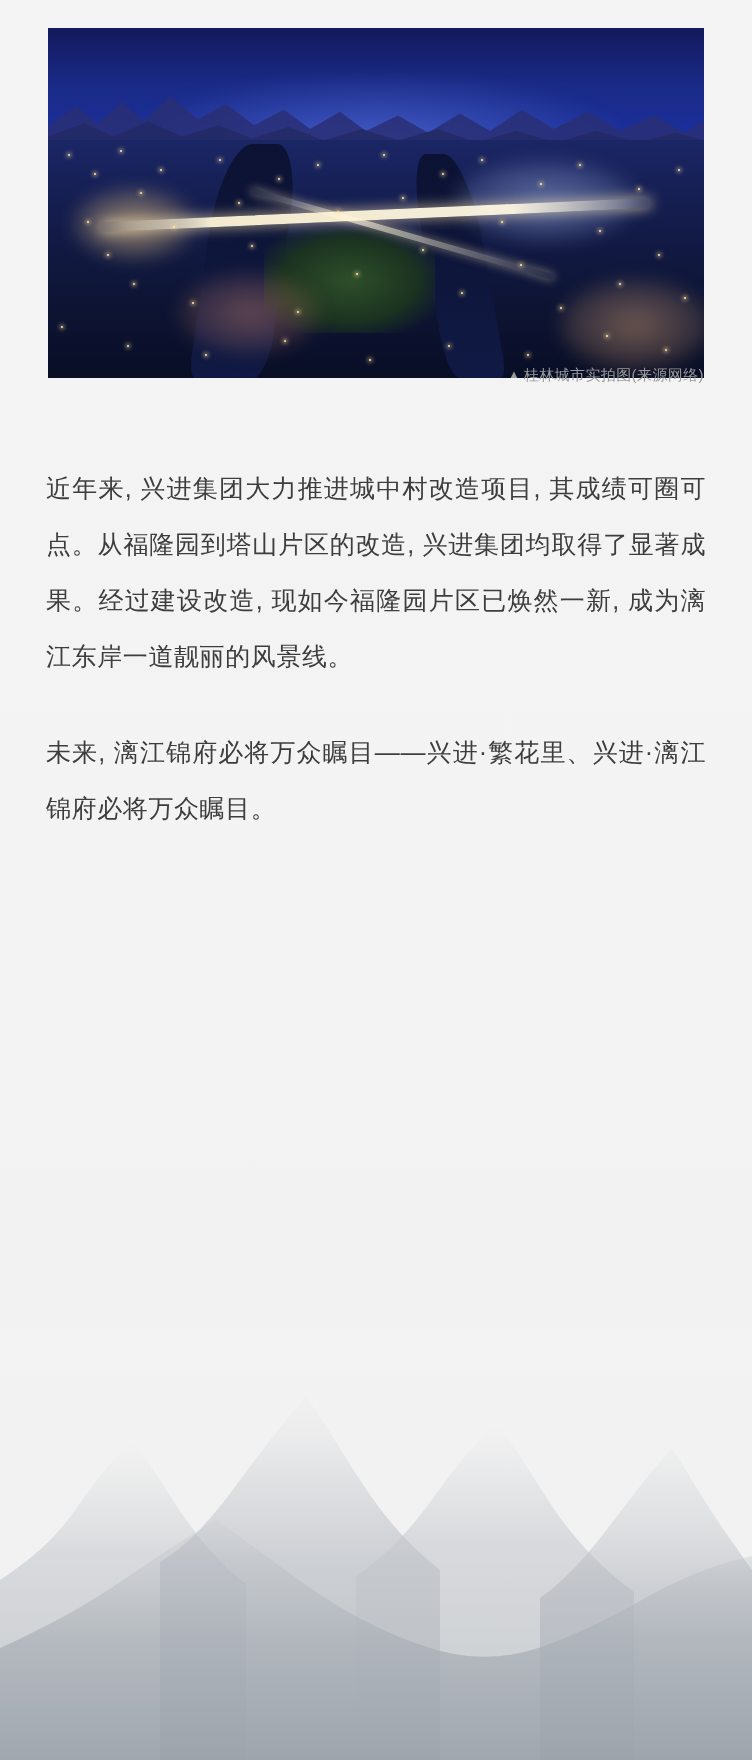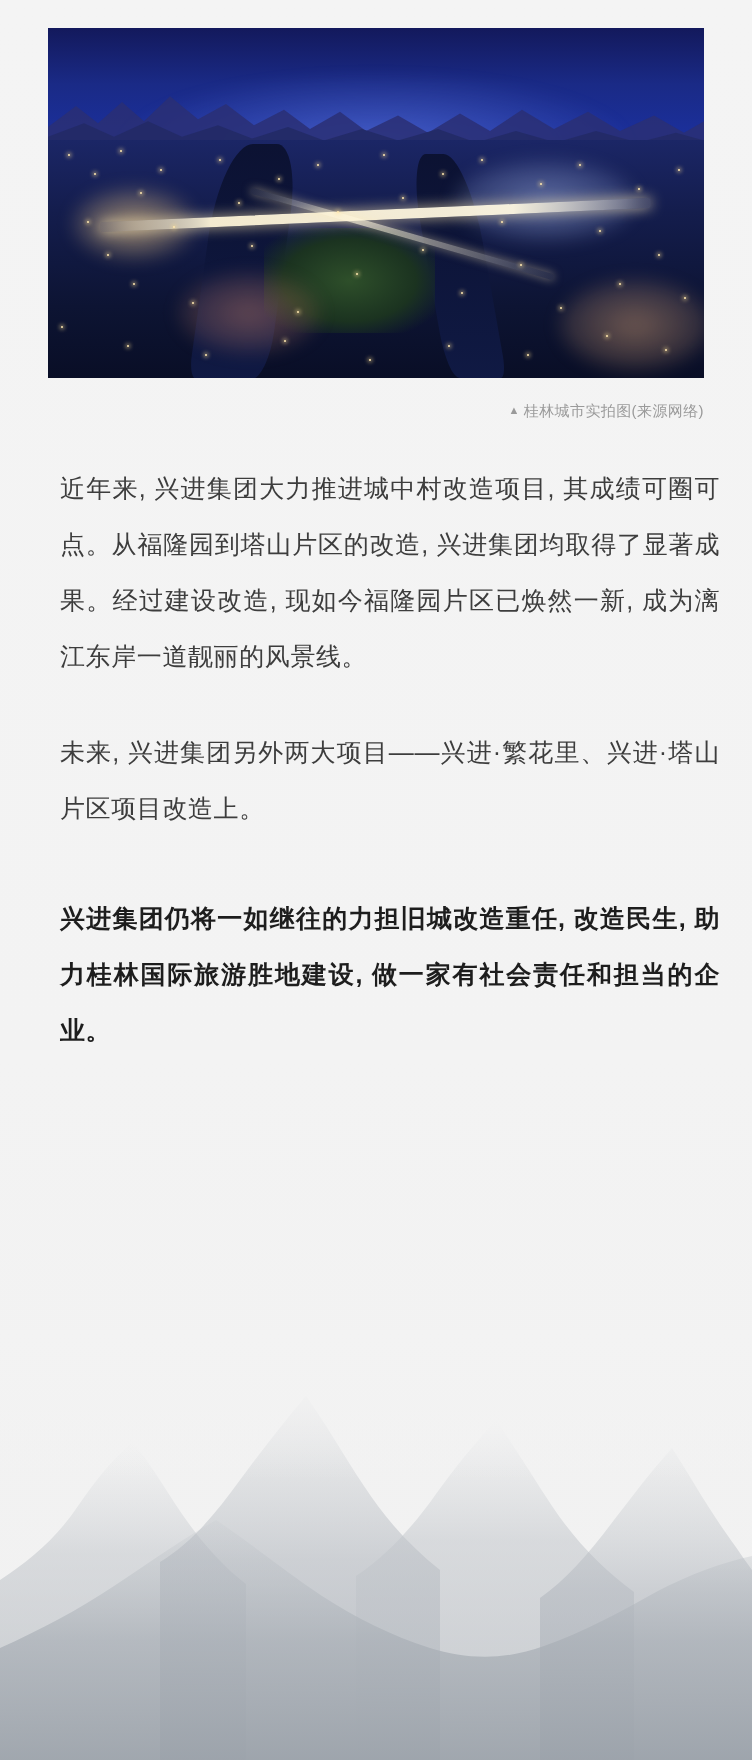--- a/index.html
+++ b/index.html
@@ -122,39 +122,39 @@
   }
   .glowpatch {
     position: absolute;
     border-radius: 50%;
     filter: blur(9px);
   }
 
   .hero-caption {
     position: absolute;
     left: 48px;
-    top: 402px;
+    top: 366px;
     width: 656px;
     text-align: right;
     font-size: 15px;
     color: #9a9a9a;
     letter-spacing: 0.4px;
   }
   .caption-tri {
     display: inline-block;
     margin-right: 4px;
     color: #9a9a9a;
     font-size: 11px;
     vertical-align: 2px;
   }
 
   
   .article {
     position: absolute;
-    left: 60px;
+    left: 46px;
     top: 460px;
     width: 660px;
   }
   .para {
     font-size: 25px;
     line-height: 56px;
     color: #3d3d3d;
     letter-spacing: 0.6px;
     margin: 0 0 40px 0;
     text-align: justify;
@@ -249,22 +249,21 @@
       </div>
     </div>
   </div>
 
   <div class="hero-caption">
     <span class="caption-tri">▲</span><span>桂林城市实拍图(来源网络)</span>
   </div>
 
   <div class="article">
     <p class="para">近年来, 兴进集团大力推进城中村改造项目, 其成绩可圈可点。从福隆园到塔山片区的改造, 兴进集团均取得了显著成果。经过建设改造, 现如今福隆园片区已焕然一新, 成为漓江东岸一道靓丽的风景线。</p>
-    <p class="para">未来, 兴进集团另外两大项目——兴进·繁花里、兴进·塔山片区项目改造上。</p>
-    <p class="para bold">兴进集团仍将一如继往的力担旧城改造重任, 改造民生, 助力桂林国际旅游胜地建设, 做一家有社会责任和担当的企业。</p>
+    <p class="para">未来, 漓江锦府必将万众瞩目——兴进·繁花里、兴进·漓江锦府必将万众瞩目。</p>
   </div>
 
   <svg class="ink-mountains" viewBox="0 0 752 430" preserveAspectRatio="none">
     <defs>
       <linearGradient id="inkFar" x1="0" y1="0" x2="0" y2="1">
         <stop offset="0%" stop-color="#cfd2d6" stop-opacity="0.0"></stop>
         <stop offset="35%" stop-color="#c3c7cc" stop-opacity="0.55"></stop>
         <stop offset="100%" stop-color="#b6bbc1" stop-opacity="0.75"></stop>
       </linearGradient>
       <linearGradient id="inkMid" x1="0" y1="0" x2="0" y2="1">

